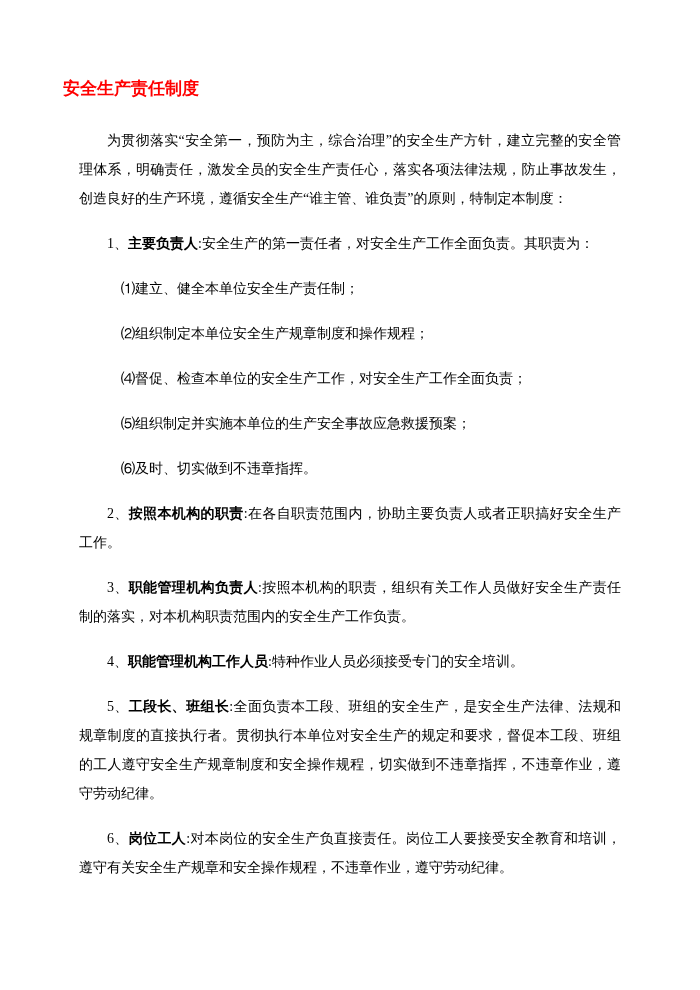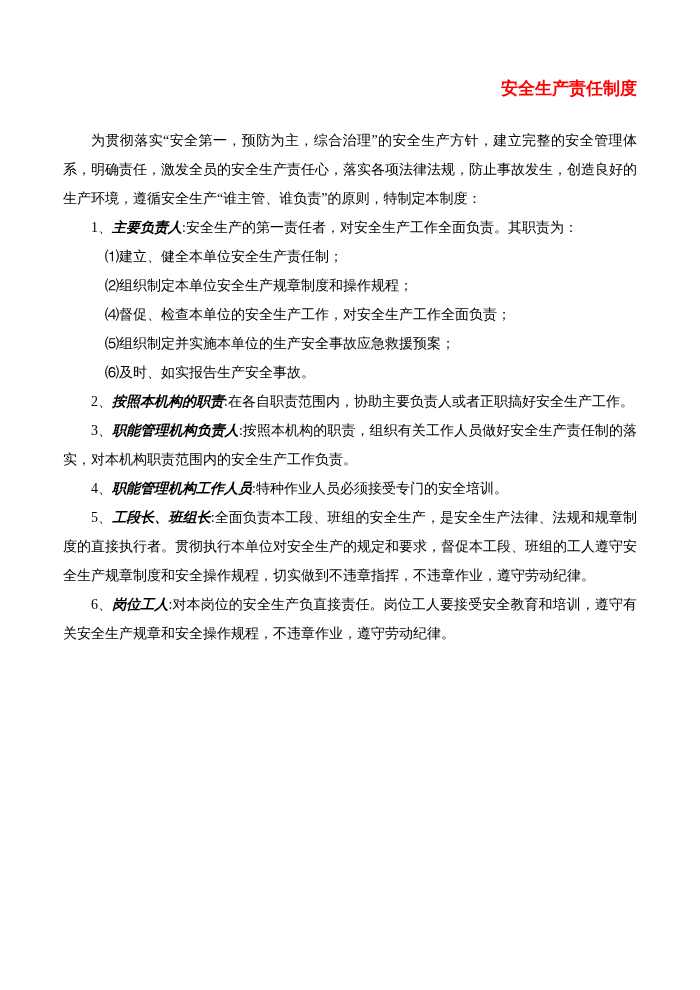--- a/index.html
+++ b/index.html
@@ -13,56 +13,55 @@
     height: 990px;
     background: #ffffff;
     box-sizing: border-box;
     padding: 78px 63px 0 63px;
     overflow: hidden;
     font-family: "Liberation Serif", "DejaVu Serif", serif;
     color: #000000;
   }
   .doc-title {
     margin: 0 0 26px 0;
-    text-align: right;
+    text-align: left;
     font-size: 17px;
     font-weight: bold;
     line-height: 22px;
     font-family: "Liberation Serif", "DejaVu Serif", serif;
   }
   .doc-body {
     font-size: 14px;
     line-height: 29px;
   }
   .para {
-    margin: 0;
+    margin: 16px;
     text-align: justify;
     text-indent: 2em;
     word-break: break-all;
   }
   .para.sub {
     text-indent: 3em;
   }
   .seg-bold {
     font-weight: bold;
-    font-style: italic;
   }
 </style>
 </head>
 <body>
 
 <div class="page">
   <h1 class="doc-title" style="color: rgb(255, 0, 0);">安全生产责任制度</h1>
   <div class="doc-body" style="color: rgb(0, 0, 0);">
       <p class="para"><span>为贯彻落实“安全第一，预防为主，综合治理”的安全生产方针，建立完整的安全管理体系，明确责任，激发全员的安全生产责任心，落实各项法律法规，防止事故发生，创造良好的生产环境，遵循安全生产“谁主管、谁负责”的原则，特制定本制度：</span></p>
       <p class="para"><span>1、</span><span class="seg-bold">主要负责人</span><span>:安全生产的第一责任者，对安全生产工作全面负责。其职责为：</span></p>
       <p class="para sub"><span>⑴建立、健全本单位安全生产责任制；</span></p>
       <p class="para sub"><span>⑵组织制定本单位安全生产规章制度和操作规程；</span></p>
       <p class="para sub"><span>⑷督促、检查本单位的安全生产工作，对安全生产工作全面负责；</span></p>
       <p class="para sub"><span>⑸组织制定并实施本单位的生产安全事故应急救援预案；</span></p>
-      <p class="para sub"><span>⑹及时、如实报告生产安全事故。</span></p>
+      <p class="para sub"><span>⑹及时、切实做到不违章指挥。</span></p>
       <p class="para"><span>2、</span><span class="seg-bold">按照本机构的职责</span><span>:在各自职责范围内，协助主要负责人或者正职搞好安全生产工作。</span></p>
       <p class="para"><span>3、</span><span class="seg-bold">职能管理机构负责人</span><span>:按照本机构的职责，组织有关工作人员做好安全生产责任制的落实，对本机构职责范围内的安全生产工作负责。</span></p>
       <p class="para"><span>4、</span><span class="seg-bold">职能管理机构工作人员</span><span>:特种作业人员必须接受专门的安全培训。</span></p>
       <p class="para"><span>5、</span><span class="seg-bold">工段长、班组长</span><span>:全面负责本工段、班组的安全生产，是安全生产法律、法规和规章制度的直接执行者。贯彻执行本单位对安全生产的规定和要求，督促本工段、班组的工人遵守安全生产规章制度和安全操作规程，切实做到不违章指挥，不违章作业，遵守劳动纪律。</span></p>
       <p class="para"><span>6、</span><span class="seg-bold">岗位工人</span><span>:对本岗位的安全生产负直接责任。岗位工人要接受安全教育和培训，遵守有关安全生产规章和安全操作规程，不违章作业，遵守劳动纪律。</span></p>
     </div>
 </div>
 
 </body></html>

